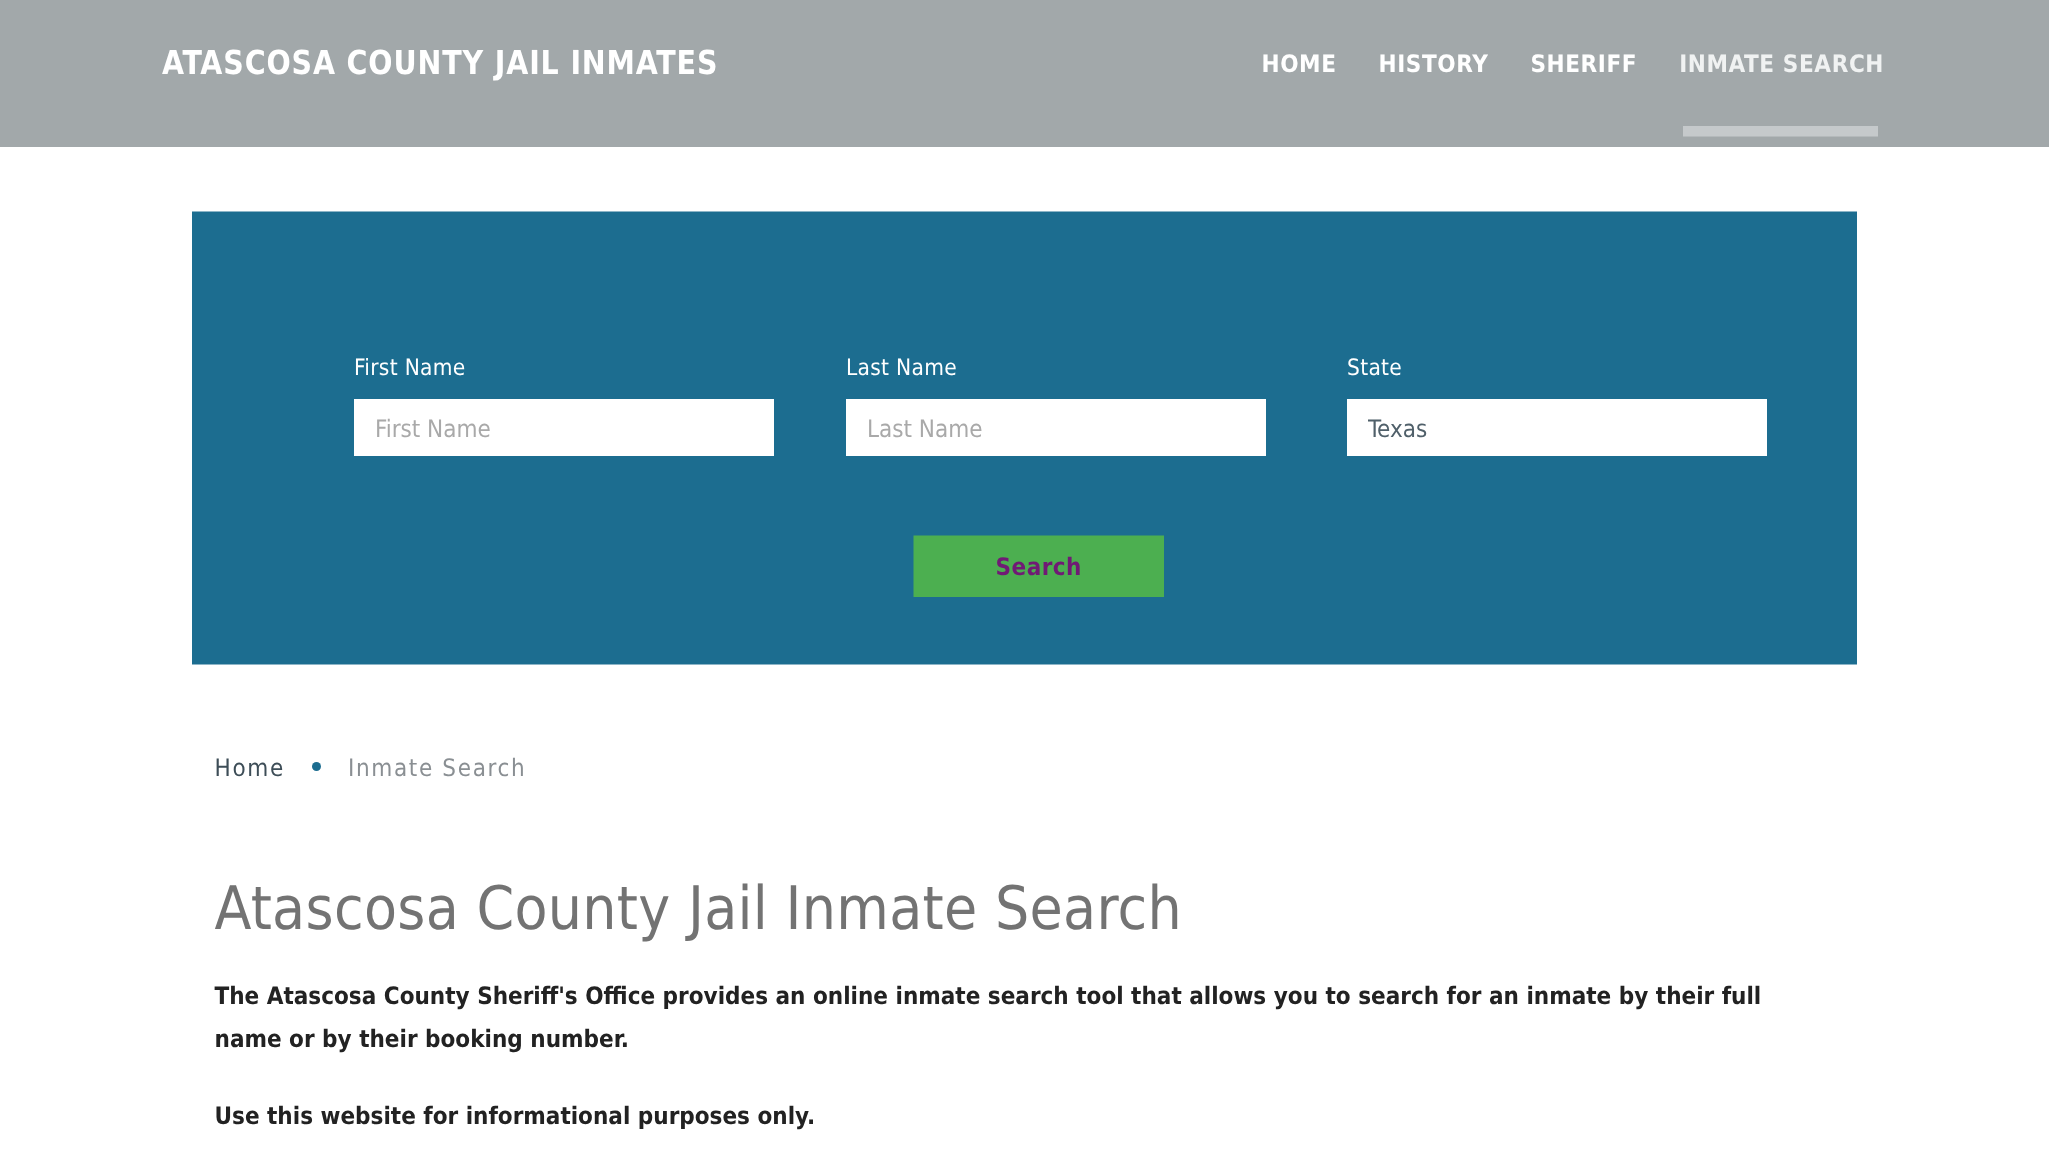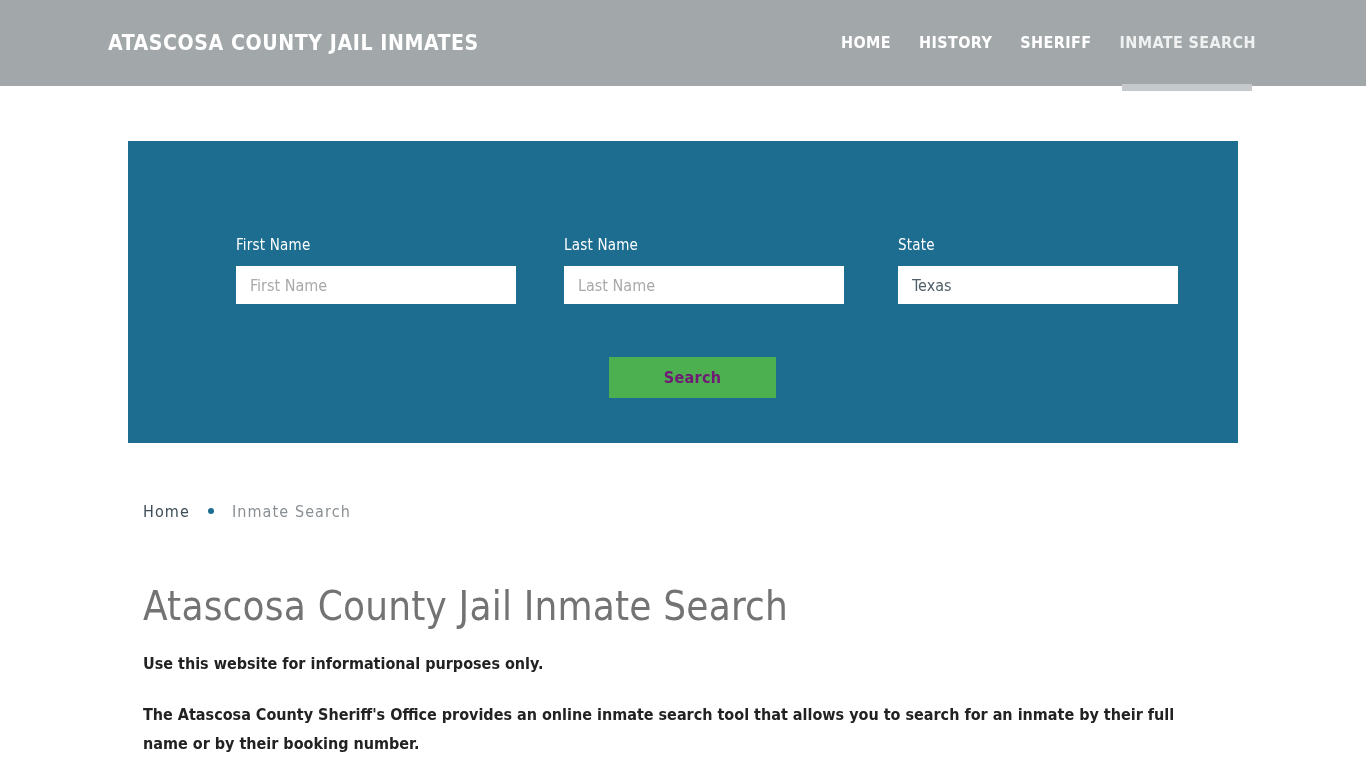--- a/index.html
+++ b/index.html
@@ -14,21 +14,21 @@
     overflow: hidden;
     background: #ffffff;
     font-family: "Liberation Sans", sans-serif;
     -webkit-font-smoothing: antialiased;
   }
 
   
   .site-header {
     position: relative;
     width: 100%;
-    height: 86px;
+    height: 98px;
     background: #a2a8aa;
     display: flex;
     align-items: center;
   }
   .brand {
     position: absolute;
     left: 108px;
     top: 30px;
     color: #ffffff;
     font-family: "Liberation Sans Narrow", "DejaVu Sans Condensed", "Liberation Sans", sans-serif;
@@ -234,16 +234,16 @@
 
 <main class="content">
   <div class="breadcrumb">
     <a class="crumb-home" href="#">Home</a>
     <span class="crumb-dot"></span>
     <span class="crumb-current">Inmate Search</span>
   </div>
 
   <h1 class="page-title">Atascosa County Jail Inmate Search</h1>
 
+  <p class="body-text">The Atascosa County Sheriff's Office provides an online inmate search tool that allows you to search for an inmate by their full name or by their booking number.</p>
   <p class="body-text">Use this website for informational purposes only.</p>
-  <p class="body-text">The Atascosa County Sheriff's Office provides an online inmate search tool that allows you to search for an inmate by their full name or by their booking number.</p>
 
 </main>
 
 </body></html>

